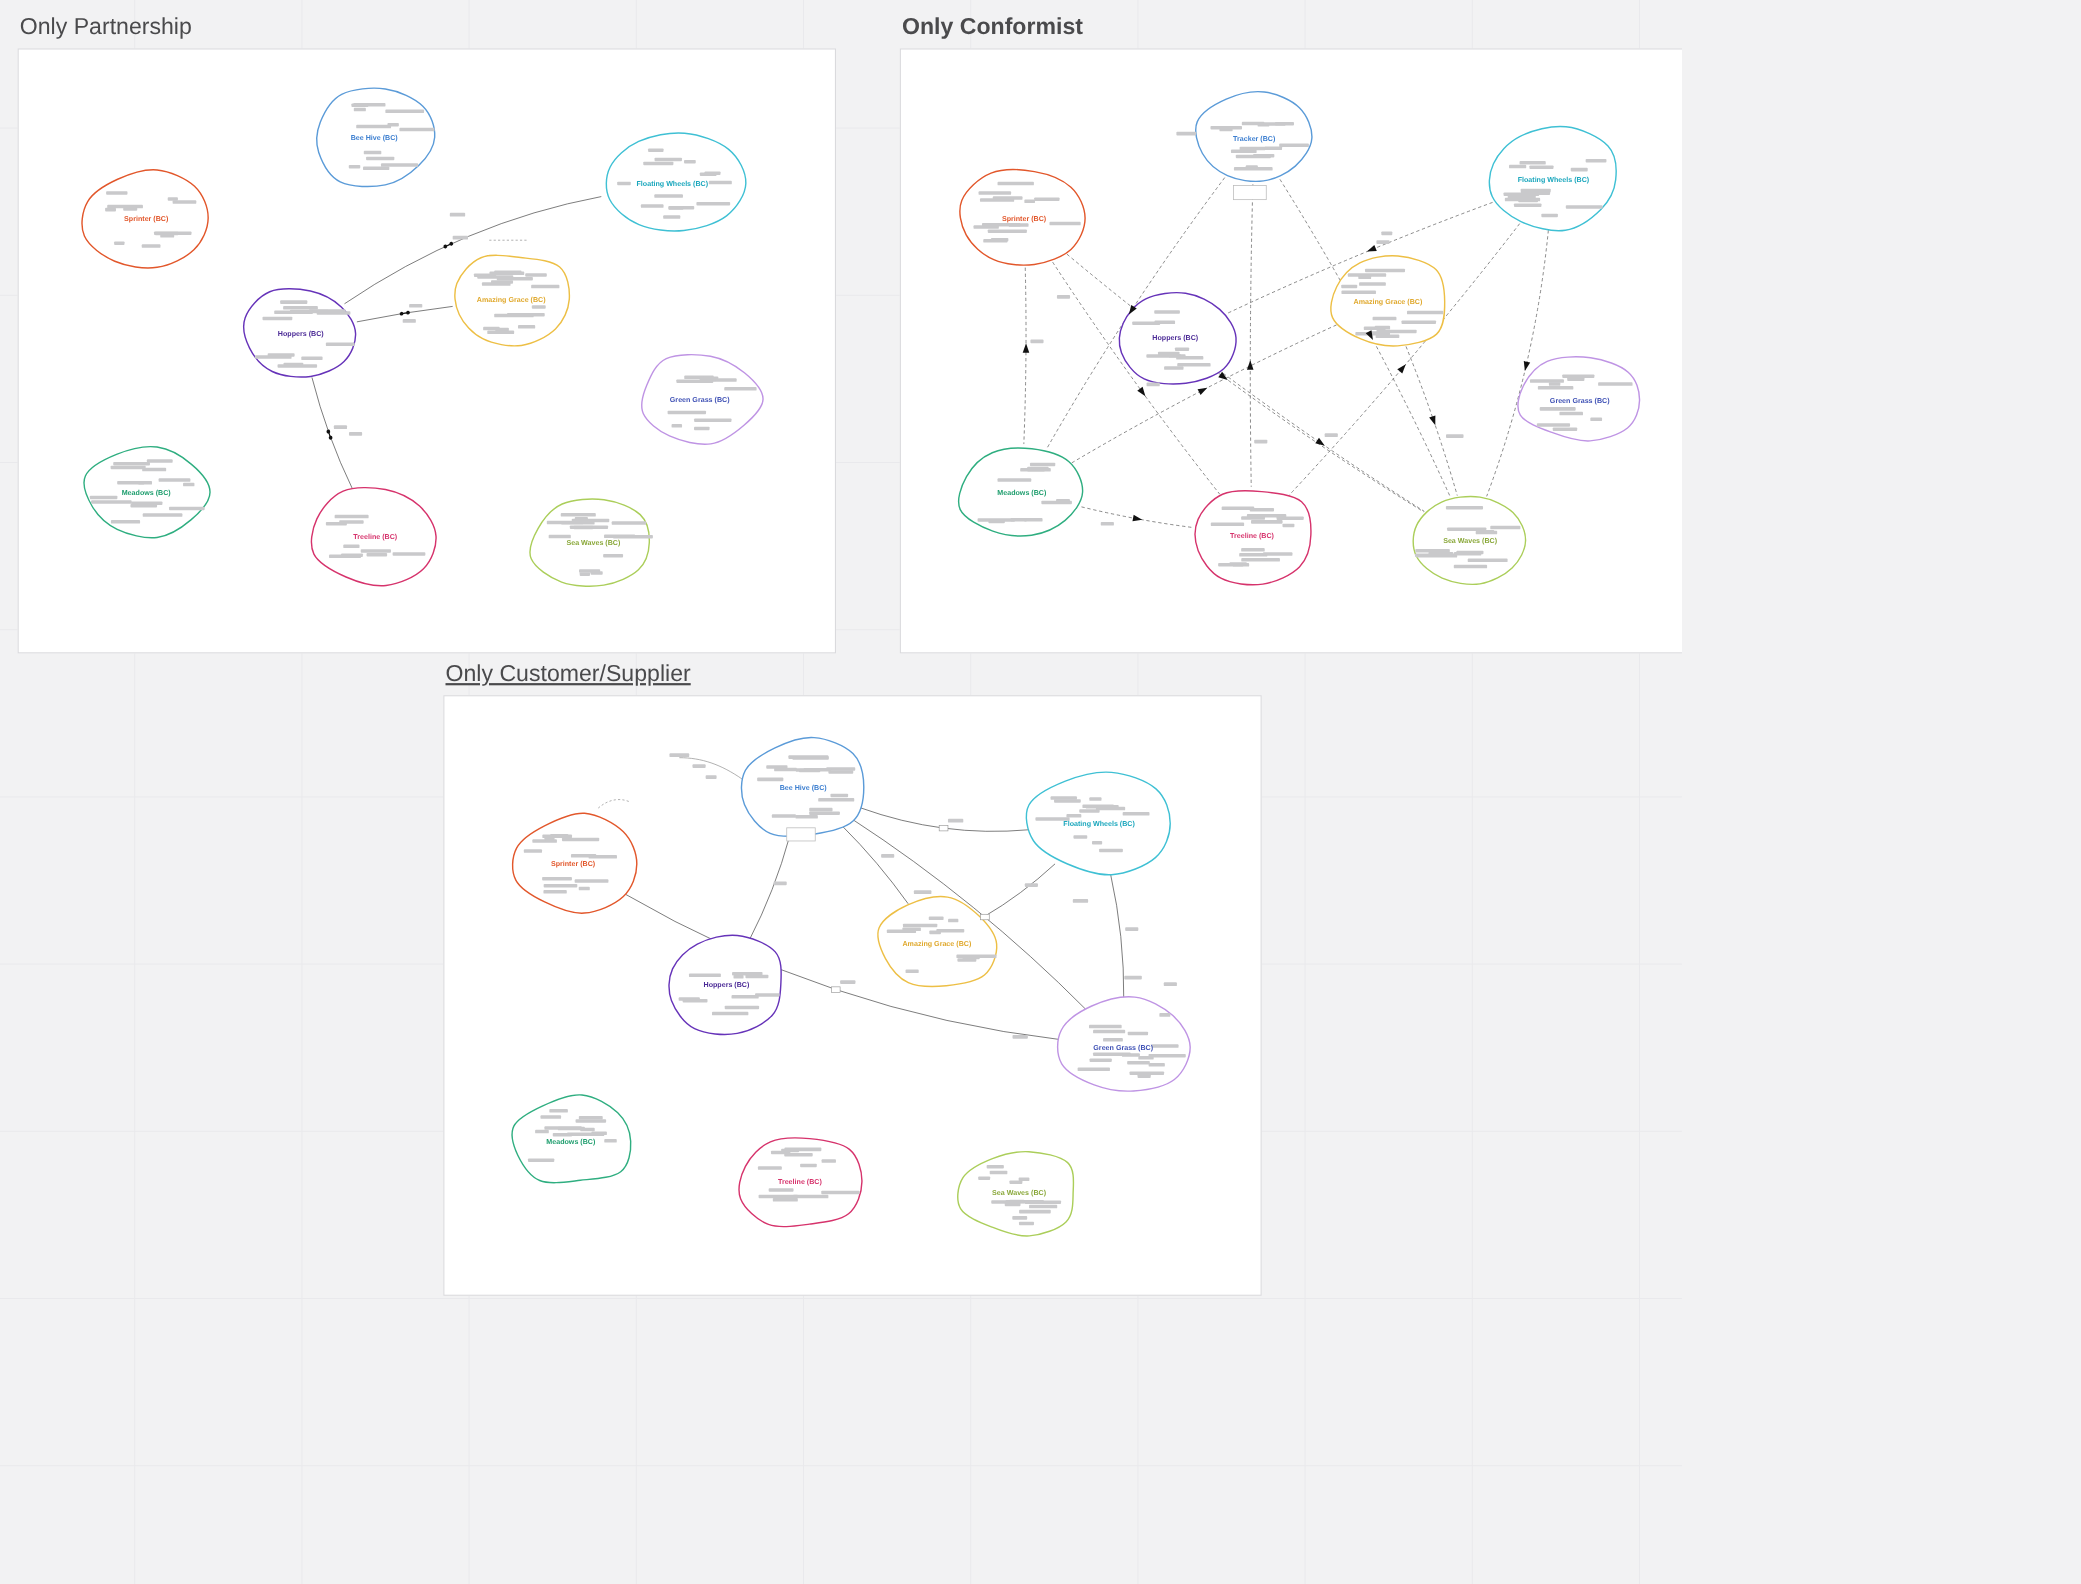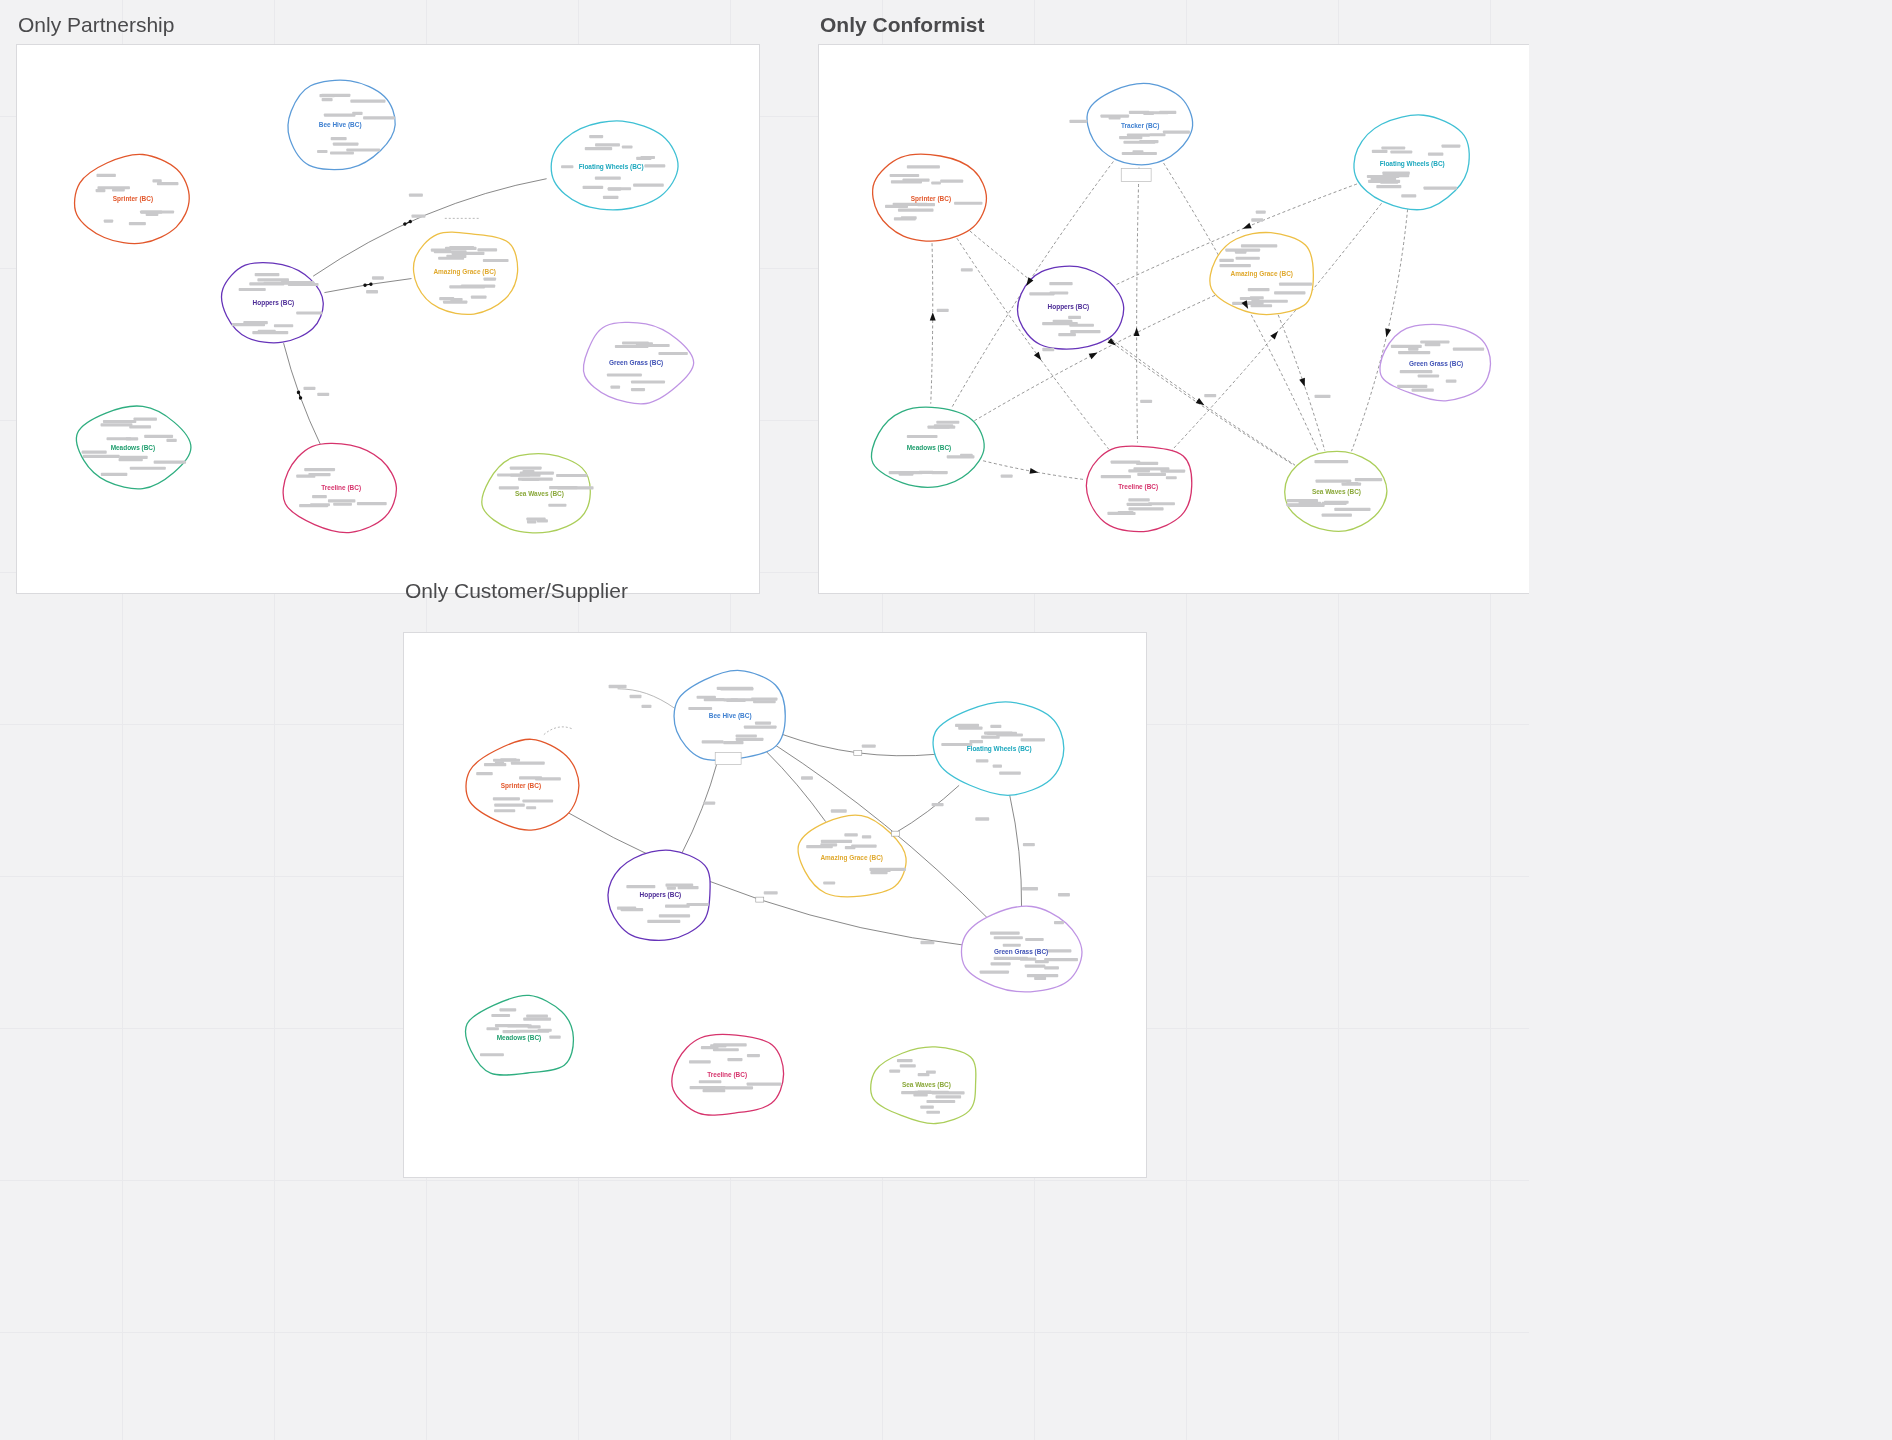--- a/index.html
+++ b/index.html
@@ -437,21 +437,21 @@
           <rect x="251" y="75" width="18" height="3.4" rx="0.8" fill="#c9c9cb"></rect>
           <rect x="142" y="224" width="12" height="3.4" rx="0.8" fill="#c9c9cb"></rect>
           <rect x="497" y="351" width="16" height="3.4" rx="0.8" fill="#c9c9cb"></rect>
           <rect x="182" y="431" width="12" height="3.4" rx="0.8" fill="#c9c9cb"></rect>
           <rect x="322" y="356" width="12" height="3.4" rx="0.8" fill="#c9c9cb"></rect>
           <rect x="438" y="166" width="10" height="3.4" rx="0.8" fill="#c9c9cb"></rect>
         </g>
       </svg>
   </div>
 
-  <div class="frame-title" style="left: 405px; top: 576px;">Only Customer/Supplier</div>
+  <div class="frame-title" style="left: 405px; top: 598px; text-decoration: underline;">Only Customer/Supplier</div>
   <div class="frame" style="left: 403px; top: 632px; width: 744px; height: 546px;">
     <svg viewBox="0 0 744 546">
         <g>
           <path d="M379.1,101.7 Q454.5,128.8 532.5,121.8" fill="none" stroke="#555555" stroke-width="0.7"></path>
           <path d="M363.0,118.7 Q395.3,150.8 422.8,189.3" fill="none" stroke="#555555" stroke-width="0.7"></path>
           <path d="M371.4,111.9 Q486.3,186.5 584.8,285.6" fill="none" stroke="#555555" stroke-width="0.7"></path>
           <path d="M162.6,179.4 Q350.7,288.7 562.7,313.4" fill="none" stroke="#555555" stroke-width="0.7"></path>
           <path d="M492.3,200.9 Q525.8,181.4 556.8,152.9" fill="none" stroke="#555555" stroke-width="0.7"></path>
           <path d="M607.5,162.4 Q620.1,218.7 619.5,277.0" fill="none" stroke="#555555" stroke-width="0.7"></path>
           <path d="M314.6,127.9 Q301.0,177.6 277.9,222.3" fill="none" stroke="#555555" stroke-width="0.7"></path>

